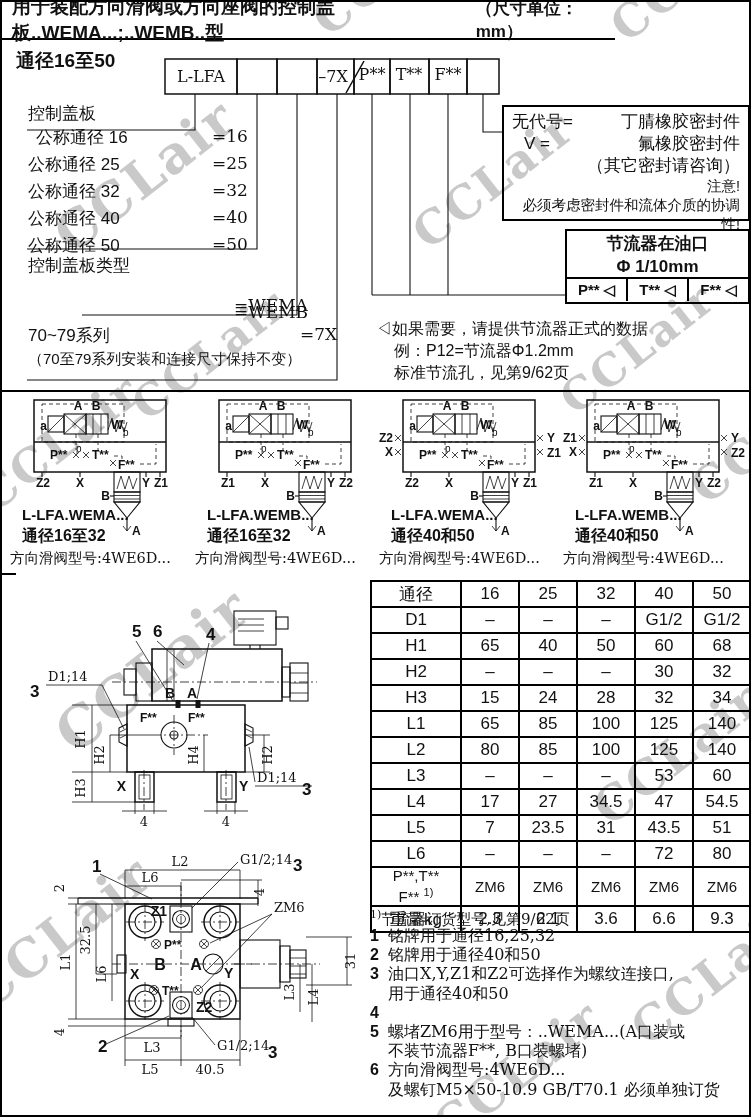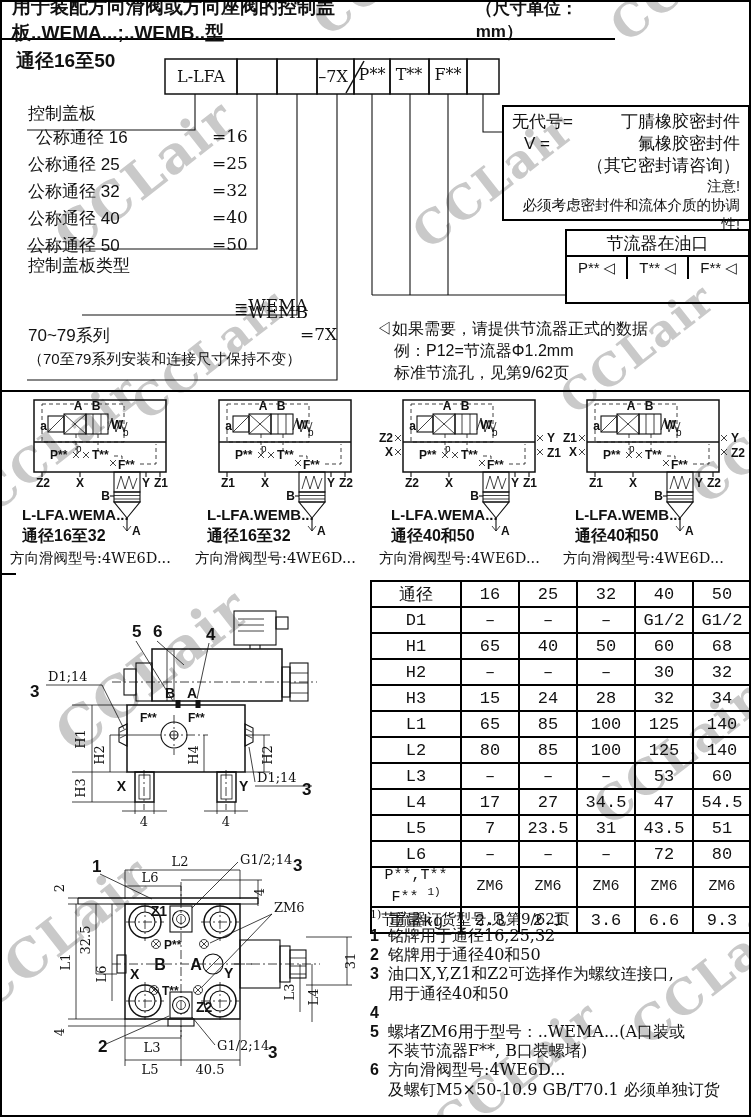--- a/index.html
+++ b/index.html
@@ -16,30 +16,30 @@
   .hdr .t{font-size:19px;font-weight:bold;}
   .hdr .u{font-size:17px;font-weight:bold;}
   .sect-title{font-size:19px;font-weight:bold;}
   .lbl{font-size:17px;white-space:nowrap;}
   .code{font-family:"DejaVu Serif",serif;font-size:17px;}
   .small{font-size:15px;}
   .sealbox{border:2px solid #000;box-sizing:border-box;padding:4px 8px;font-size:17px;}
   .sealrow{display:flex;justify-content:space-between;line-height:22px;}
   .sealright{text-align:right;line-height:22px;}
   .sealnote{font-size:14.5px;text-align:right;line-height:19px;}
-  .thrbox{border:2px solid #000;box-sizing:border-box;text-align:center;}
+  .thrbox{border:2px solid #000;box-sizing:border-box;text-align:center;font-weight:bold;}
   .thrbox .tt{font-size:17px;line-height:22px;padding-top:2px;}
   .thrcells{display:flex;border-top:2px solid #000;}
   .thrcells div{flex:1;border-right:2px solid #000;font-size:15px;line-height:22px;
                 display:flex;align-items:center;justify-content:center;gap:4px;}
   .thrcells div:last-child{border-right:none;}
   .thrnotes{font-size:16px;line-height:22px;white-space:nowrap;}
   .divline{background:#000;}
   table.dim{border-collapse:collapse;table-layout:fixed;width:380px;
-            font-family:Liberation Mono, monospace;font-size:17px;}
+            font-family:Liberation Sans, sans-serif;font-size:17px;}
   table.dim td{border:2px solid #000;text-align:center;height:24px;padding:0;overflow:hidden;}
   td.tall{height:38px;font-size:15px;line-height:16px;}
   .sup{font-size:11px;vertical-align:super;}
   .foot{font-family:"DejaVu Serif",serif;font-size:15px;}
   .notes{font-size:16px;line-height:19.2px;}
   .note{display:flex;}
   .note .n{width:18px;font-weight:bold;flex:none;}
   .note .tx span{display:block;font-family:"DejaVu Serif",serif;}
   .sch-model{position:absolute;font-weight:bold;font-size:15px;white-space:nowrap;}
   .sch-size{position:absolute;font-weight:bold;font-size:16px;white-space:nowrap;}
@@ -142,20 +142,21 @@
       <span style="padding-left:12px;">V =</span>
       <span>氟橡胶密封件</span>
     </div>
     <div class="sealright">（其它密封请咨询）</div>
     <div class="sealnote">注意!</div>
     <div class="sealnote">必须考虑密封件和流体介质的协调性!</div>
   </div>
 
   <div class="abs z1 thrbox" style="left:563px;top:227px;width:185px;height:75px;">
     <div class="tt">节流器在油口</div>
+    <div class="tt" style="line-height:20px;">Φ 1/10mm</div>
     <div class="thrcells">
       <div>
         <span>P**</span>
         <span>◁</span>
       </div>
       <div>
         <span>T**</span>
         <span>◁</span>
       </div>
       <div>

